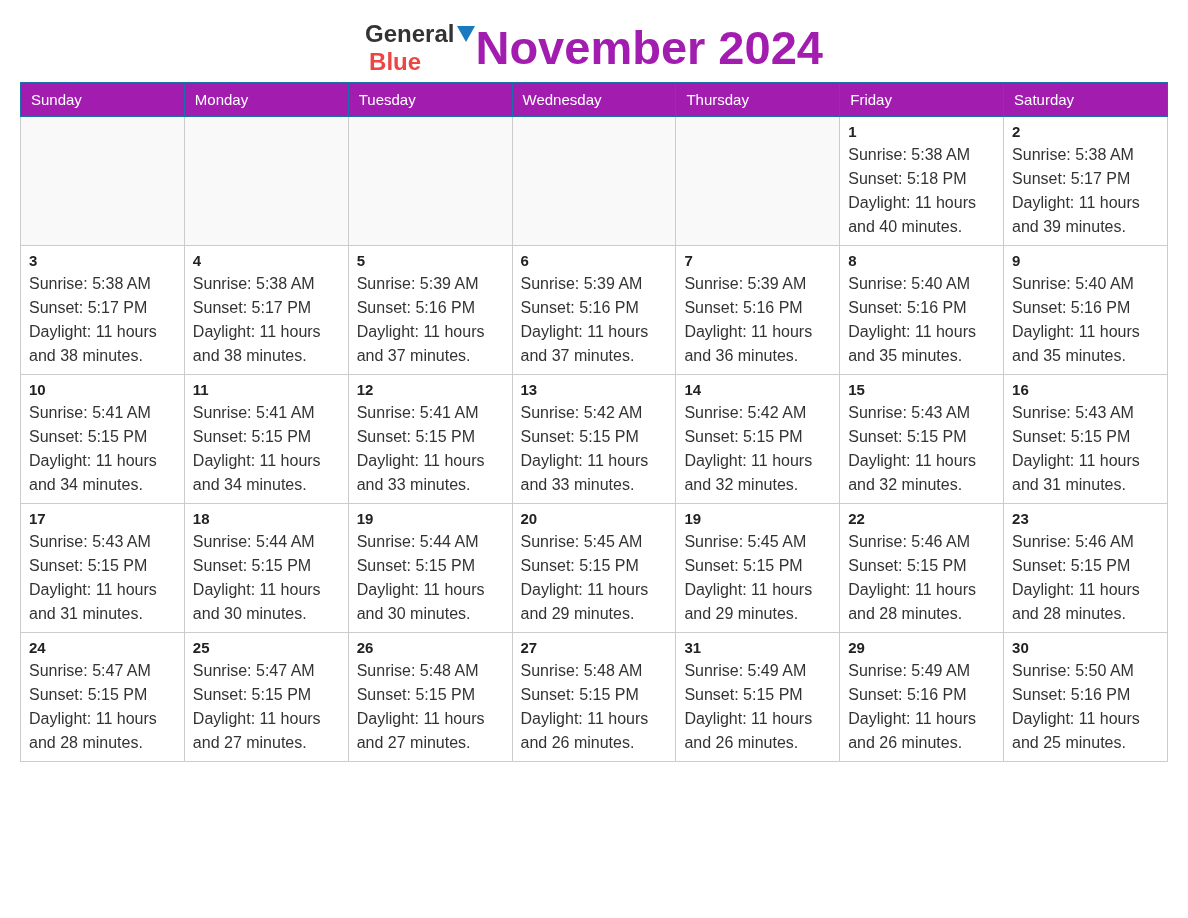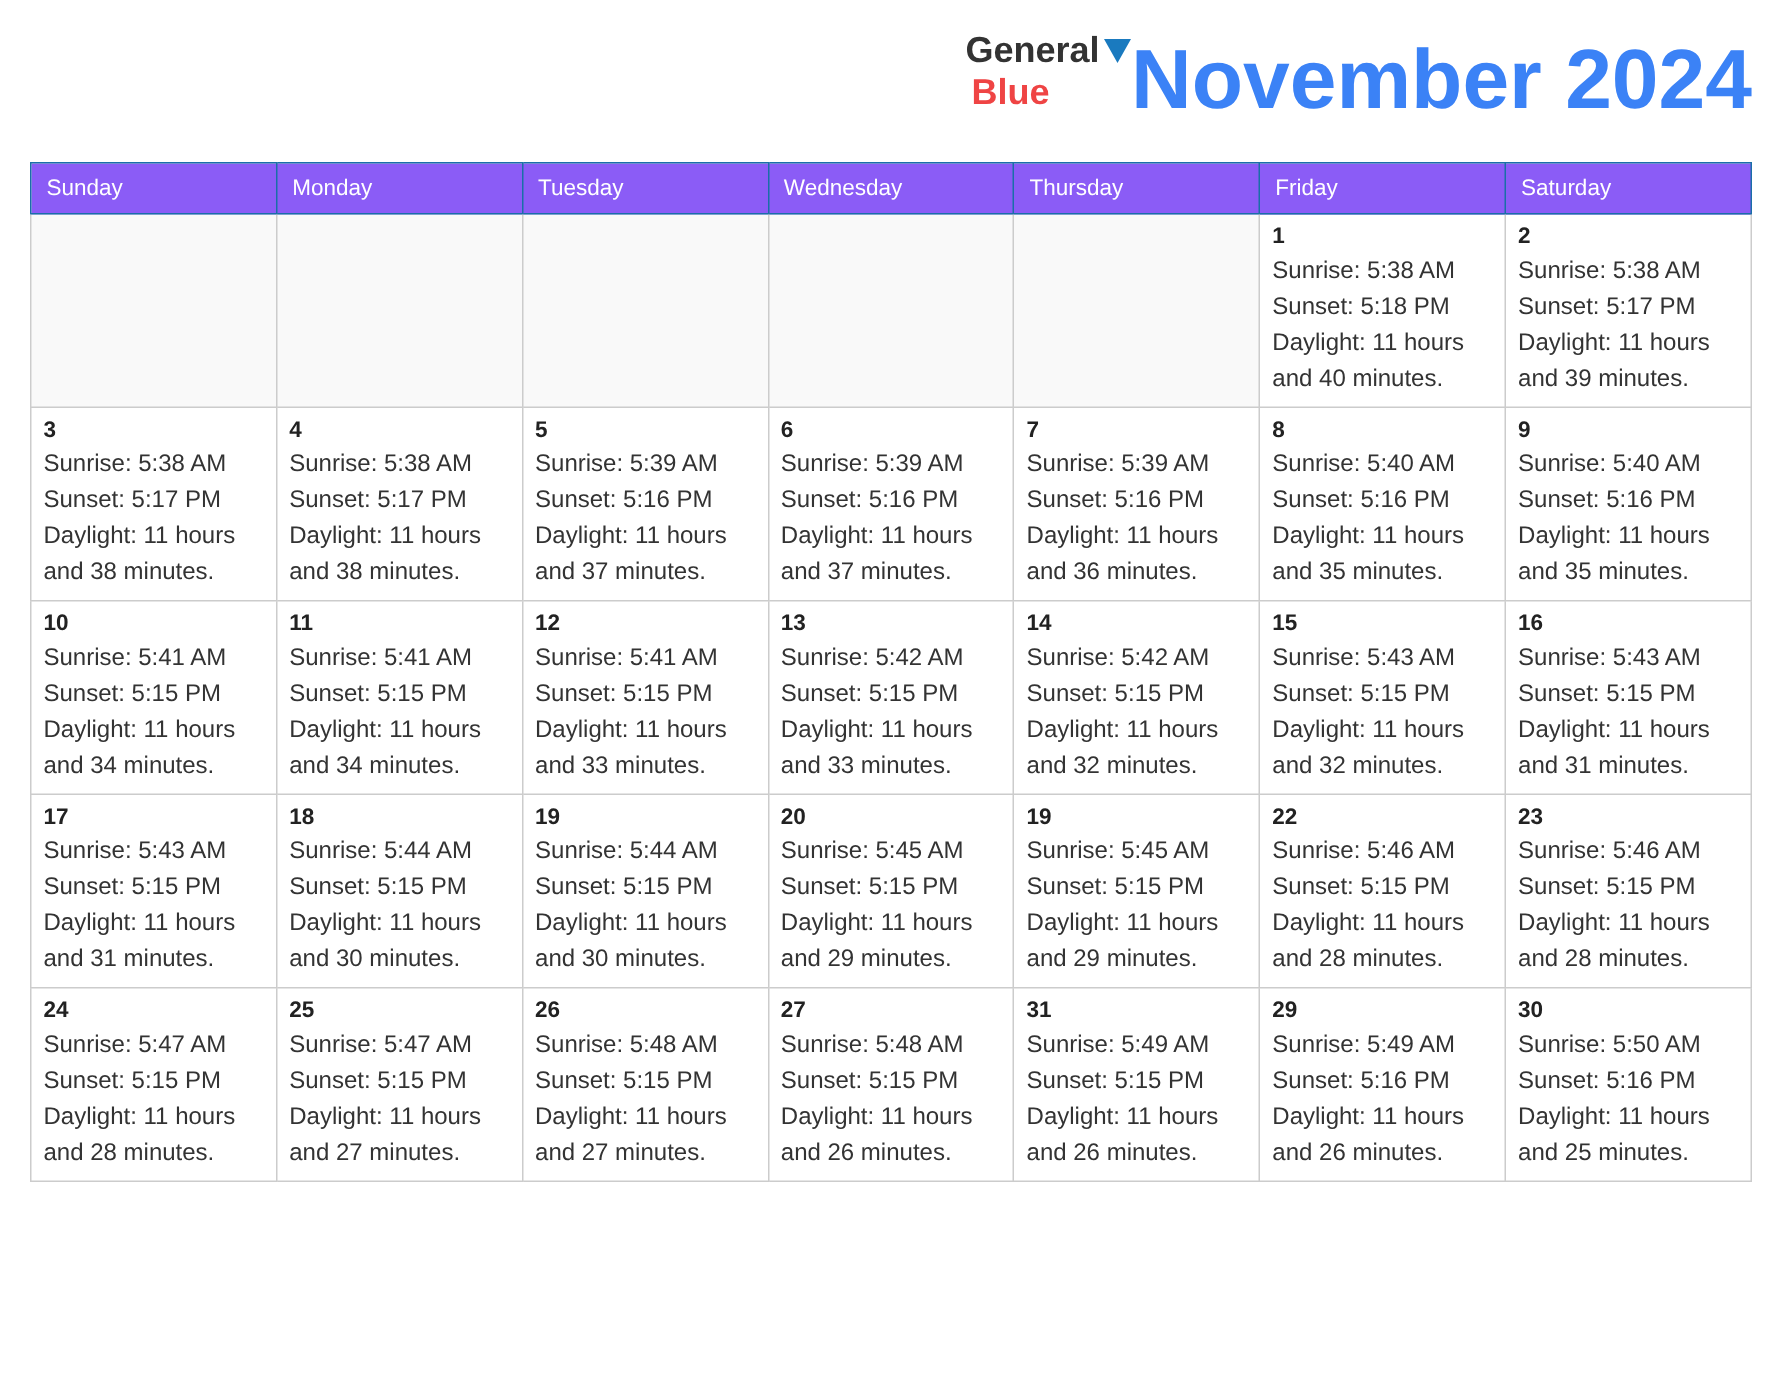--- a/index.html
+++ b/index.html
@@ -5,51 +5,51 @@
     * { box-sizing: border-box; margin: 0; padding: 0; }
     body {
       font-family: Arial, sans-serif;
       background: #fff;
       padding: 20px;
       width: 1188px;
       min-height: 918px;
     }
     .header {
       display: flex;
-      justify-content: flex-end;
+      justify-content: center;
       align-items: flex-start;
-      margin-bottom: 23px;
+      margin-bottom: 6px;
     }
     .logo-wrapper {
       display: flex;
       flex-direction: column;
     }
     .logo-line1 {
       display: flex;
       align-items: center;
     }
     .title-section {
       text-align: right;
     }
     .main-title {
-      font-size: 56px;
+      font-size: 47px;
       font-weight: bold;
-      color: #3b82f6;
+      color: #a21caf;
     }
     .subtitle {
       font-size: 20px;
       color: #444;
     }
     .calendar {
       width: 100%;
       border-collapse: collapse;
       border: 1px solid #999;
     }
     .calendar th {
-      background-color: #8b5cf6;
+      background-color: #a21caf;
       color: #fff;
       padding: 8px 10px;
       text-align: left;
       font-size: 15px;
       font-weight: normal;
       border: 1px solid #1a6fa8;
     }
     .calendar td {
       border: 1px solid #ccc;
       vertical-align: top;

